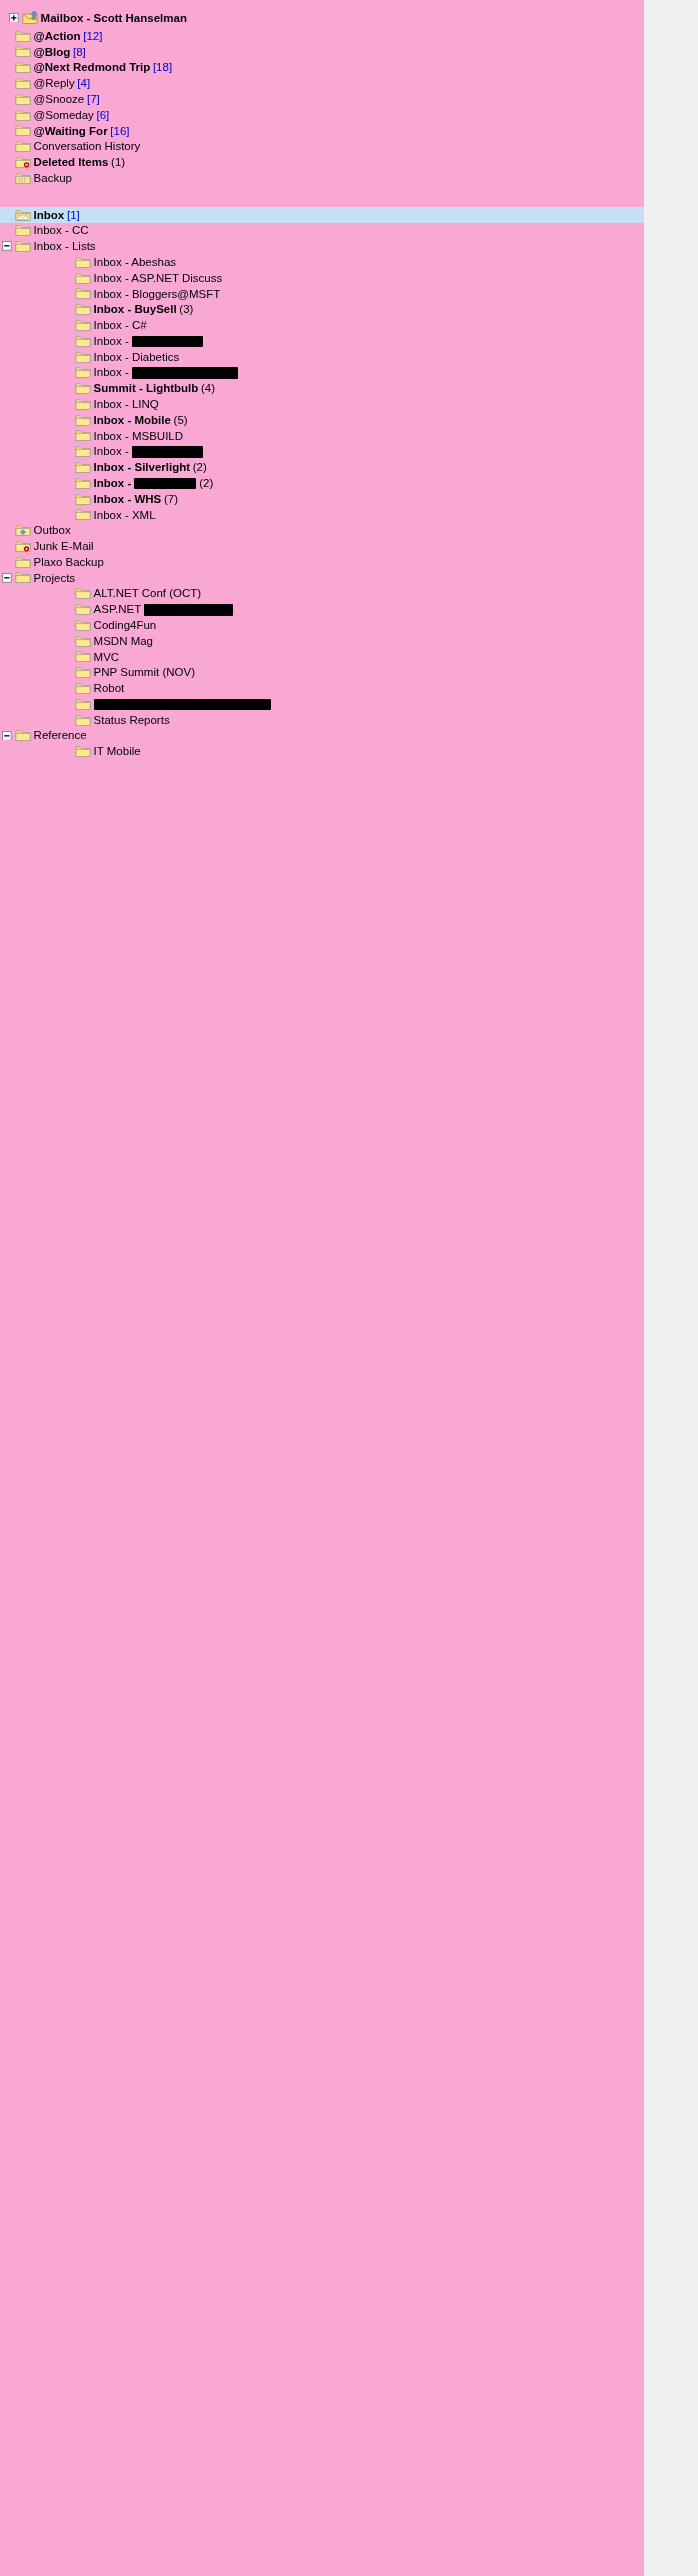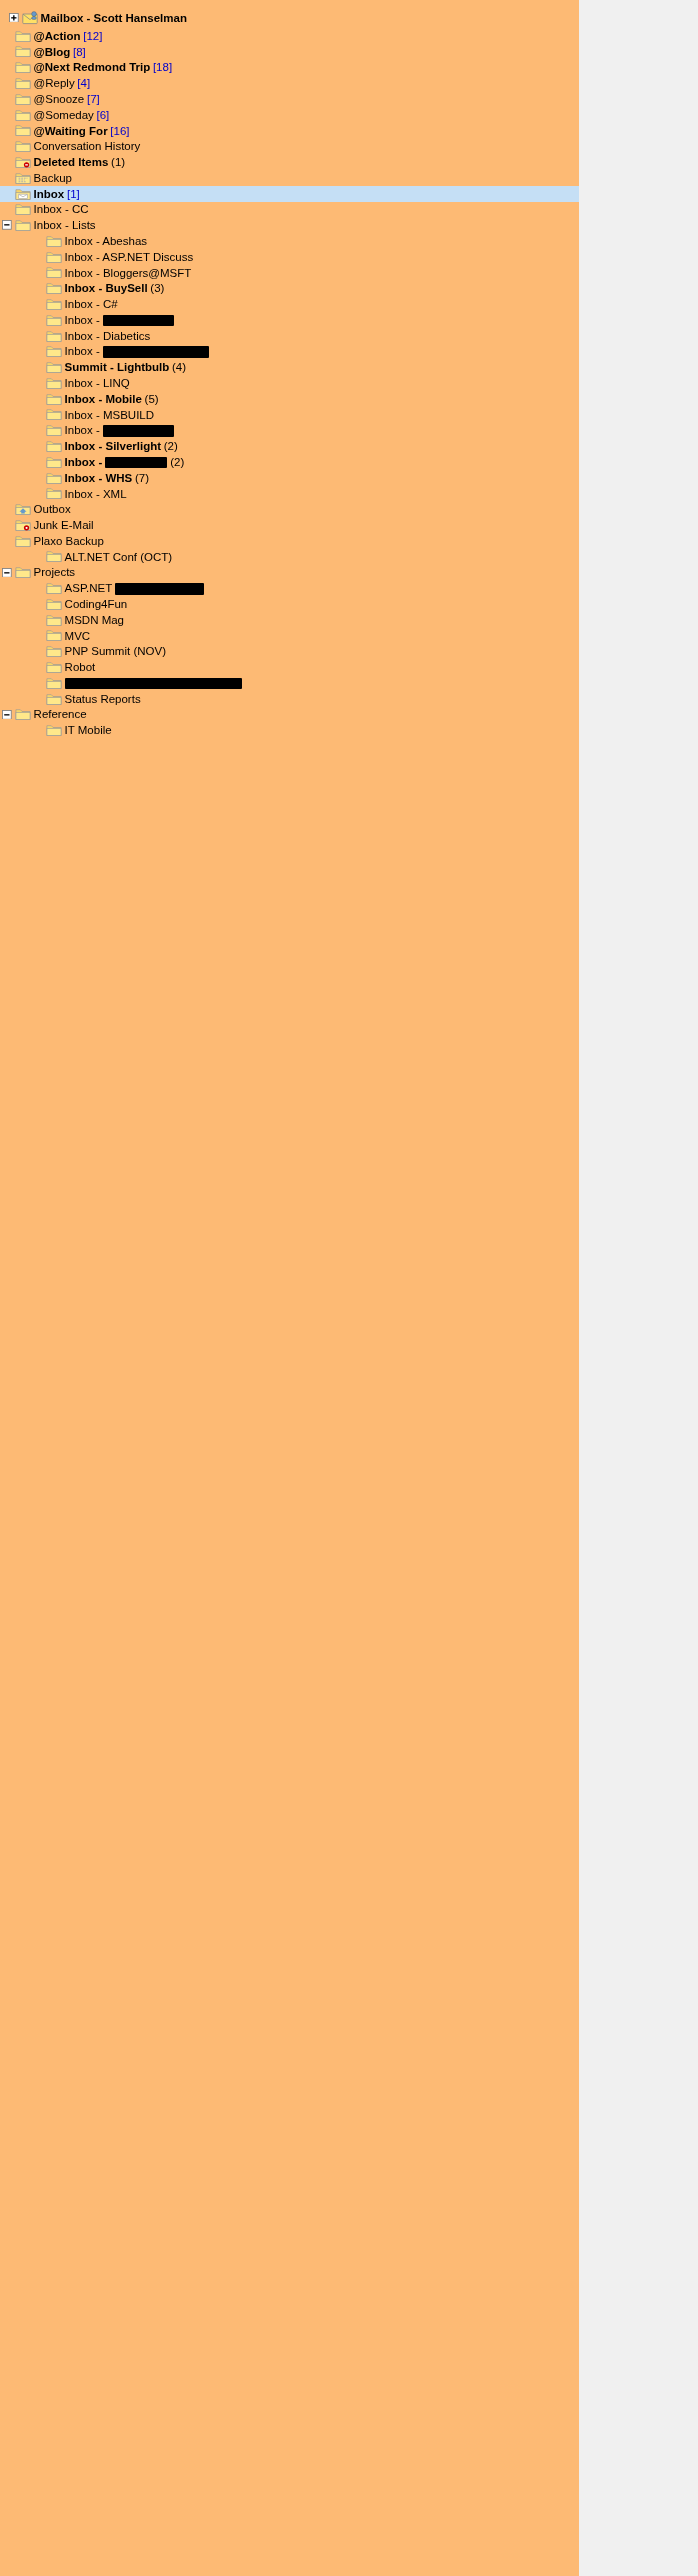--- a/index.html
+++ b/index.html
@@ -11,42 +11,43 @@
     body {
       background: #f0f0f0;
       font-family: "Segoe UI", Tahoma, Arial, sans-serif;
       font-size: 11.5px;
       color: #000;
       width: 699px;
       min-height: 2576px;
     }
 
     .tree-container {
-      background: #fdba74;
-      width: 579px;
+      background: #f9a8d4;
+      width: 644px;
       min-height: 2576px;
       padding: 7px 0;
       user-select: none;
     }
 
     .tree-item {
       display: flex;
       align-items: center;
       padding: 0.9px 0;
       cursor: pointer;
       white-space: nowrap;
     }
 
     .tree-item.selected {
       background: #c5dff5;
+      margin-top: 21px;
     }
 
     .indent-0 { padding-left: 7px; }
     .indent-1 { }
-    .indent-2 { padding-left: 31px; }
+    .indent-2 { padding-left: 60px; }
 
     .expand-icon {
       width: 14px;
       height: 14px;
       display: inline-flex;
       align-items: center;
       justify-content: center;
       font-size: 8px;
       color: #555;
       flex-shrink: 0;
@@ -480,30 +481,20 @@
       <div class="tree-item indent-1">
         <span class="expand-icon"></span>
         <span class="folder-icon">
           <svg width="16" height="12.4" viewBox="0 0 18 14">
       <path d="M1,3 L1,13 L17,13 L17,4 L8,4 L6,2 L1,2 Z" fill="#FFD966" stroke="#999" stroke-width="0.8"></path>
       <path d="M1,5 L17,5 L17,13 L1,13 Z" fill="#FFE88A" stroke="#999" stroke-width="0.8"></path>
     </svg>
         </span>
         <span class="item-label">Plaxo Backup</span>
       </div>
-      <div class="tree-item indent-2">
-        <span class="expand-icon"></span>
-        <span class="folder-icon">
-          <svg width="16" height="12.4" viewBox="0 0 18 14">
-      <path d="M1,3 L1,13 L17,13 L17,4 L8,4 L6,2 L1,2 Z" fill="#FFD966" stroke="#999" stroke-width="0.8"></path>
-      <path d="M1,5 L17,5 L17,13 L1,13 Z" fill="#FFE88A" stroke="#999" stroke-width="0.8"></path>
-    </svg>
-        </span>
-        <span class="item-label">ALT.NET Conf (OCT)</span>
-      </div>
       <div class="tree-item indent-1">
         <span class="expand-icon">
           <svg width="9.7" height="9.7" viewBox="0 0 11 11">
       <rect x="0.5" y="0.5" width="10" height="10" fill="white" stroke="#808080"></rect>
       <line x1="2.5" y1="5.5" x2="8.5" y2="5.5" stroke="#000" stroke-width="1.5"></line>
     </svg>
         </span>
         <span class="folder-icon">
           <svg width="16" height="12.4" viewBox="0 0 18 14">
       <path d="M1,3 L1,13 L17,13 L17,4 L8,4 L6,2 L1,2 Z" fill="#FFD966" stroke="#999" stroke-width="0.8"></path>
@@ -513,20 +504,30 @@
         <span class="item-label">Projects</span>
       </div>
       <div class="tree-item indent-2">
         <span class="expand-icon"></span>
         <span class="folder-icon">
           <svg width="16" height="12.4" viewBox="0 0 18 14">
       <path d="M1,3 L1,13 L17,13 L17,4 L8,4 L6,2 L1,2 Z" fill="#FFD966" stroke="#999" stroke-width="0.8"></path>
       <path d="M1,5 L17,5 L17,13 L1,13 Z" fill="#FFE88A" stroke="#999" stroke-width="0.8"></path>
     </svg>
         </span>
+        <span class="item-label">ALT.NET Conf (OCT)</span>
+      </div>
+      <div class="tree-item indent-2">
+        <span class="expand-icon"></span>
+        <span class="folder-icon">
+          <svg width="16" height="12.4" viewBox="0 0 18 14">
+      <path d="M1,3 L1,13 L17,13 L17,4 L8,4 L6,2 L1,2 Z" fill="#FFD966" stroke="#999" stroke-width="0.8"></path>
+      <path d="M1,5 L17,5 L17,13 L1,13 Z" fill="#FFE88A" stroke="#999" stroke-width="0.8"></path>
+    </svg>
+        </span>
         <span class="item-label">ASP.NET <span class="redacted" style="width:89px;"></span></span>
       </div>
       <div class="tree-item indent-2">
         <span class="expand-icon"></span>
         <span class="folder-icon">
           <svg width="16" height="12.4" viewBox="0 0 18 14">
       <path d="M1,3 L1,13 L17,13 L17,4 L8,4 L6,2 L1,2 Z" fill="#FFD966" stroke="#999" stroke-width="0.8"></path>
       <path d="M1,5 L17,5 L17,13 L1,13 Z" fill="#FFE88A" stroke="#999" stroke-width="0.8"></path>
     </svg>
         </span>

